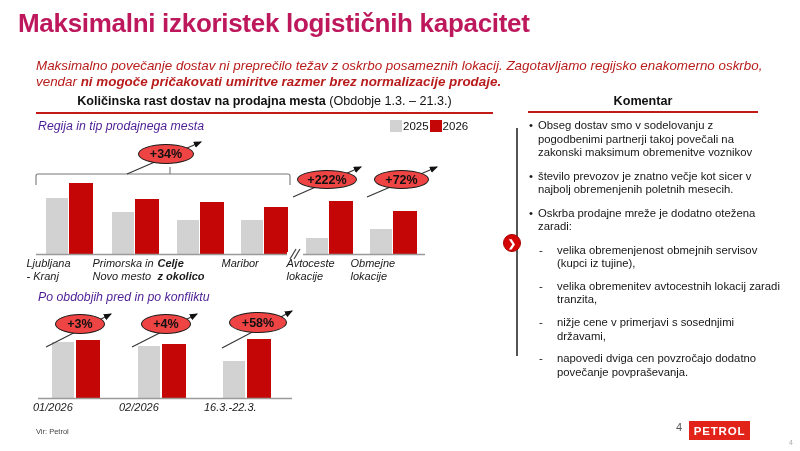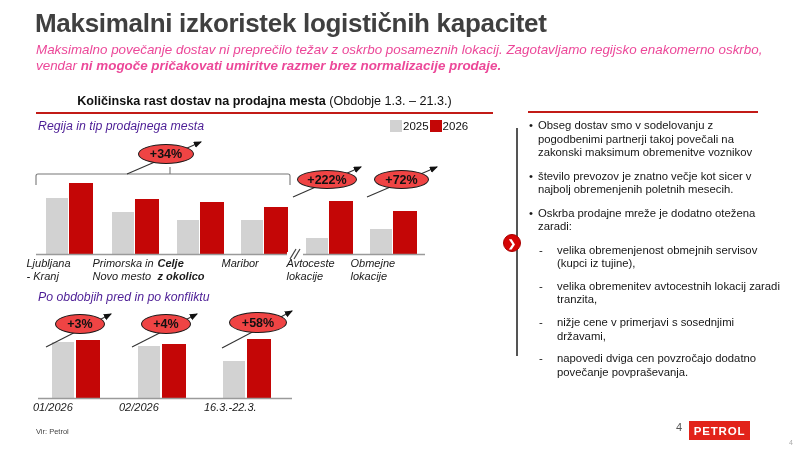--- a/index.html
+++ b/index.html
@@ -1,22 +1,22 @@
 <!DOCTYPE html>
 <html><head>
 <meta charset="utf-8">
 <style>
   html,body{margin:0;padding:0;background:#e9e9e9;}
   #slide{position:relative;width:800px;height:451px;background:#ffffff;
          font-family:"Liberation Sans",sans-serif;overflow:hidden;color:#111;}
   #slide *{box-sizing:border-box;}
   .abs{position:absolute;}
 
-  .title{left:35px;top:8px;font-size:26px;font-weight:bold;color:#404040;letter-spacing:-0.3px;}
-  .subtitle{left:36px;top:42px;width:748px;font-size:13.4px;font-style:italic;line-height:1.18;color:#ec4899;}
+  .title{left:18px;top:8px;font-size:26px;font-weight:bold;color:#be185d;letter-spacing:-0.3px;}
+  .subtitle{left:36px;top:58px;width:748px;font-size:13.4px;font-style:italic;line-height:1.18;color:#b91c1c;}
   .subtitle b{font-weight:bold;}
 
   .panel-header{font-size:12.6px;text-align:center;color:#111;}
   .panel-header .hb{font-weight:bold;}
   .redline{height:2px;background:#c21b17;}
 
   .caption{font-style:italic;font-size:12.3px;color:#4c1d95;}
 
   .legend{left:390px;top:120px;display:flex;align-items:center;gap:1px;font-size:11.5px;}
   .swatch{width:12px;height:12px;display:inline-block;}
@@ -136,20 +136,21 @@
     <line x1="294" y1="259" x2="300" y2="249" stroke="#444" stroke-width="1.2"></line>
   </svg>
 
   <div class="oval" style="left:138px;top:144px;width:56px;height:20px;">+34%</div>
   <div class="oval" style="left:297px;top:170px;width:60px;height:19px;">+222%</div>
   <div class="oval" style="left:374px;top:170px;width:55px;height:19px;">+72%</div>
   <div class="oval" style="left:55px;top:314px;width:50px;height:20px;">+3%</div>
   <div class="oval" style="left:141px;top:314px;width:50px;height:20px;">+4%</div>
   <div class="oval" style="left:229px;top:312px;width:58px;height:21px;">+58%</div>
 
+  <div class="abs panel-header hb" style="left:528px;top:94px;width:230px;font-weight:bold;">Komentar</div>
   <div class="abs redline" style="left:528px;top:111px;width:230px;height:1.5px;"></div>
   <div class="abs vline" style="left:516px;top:128px;height:228px;"></div>
   <div class="abs chevron">❯</div>
   <div class="abs comments">
       <div class="c-item bullet">
         <span class="marker">•</span>
         <span class="ctext">Obseg dostav smo v sodelovanju z pogodbenimi partnerji takoj povečali na zakonski maksimum obremenitve voznikov</span>
       </div>
       <div class="c-item bullet">
         <span class="marker">•</span>

